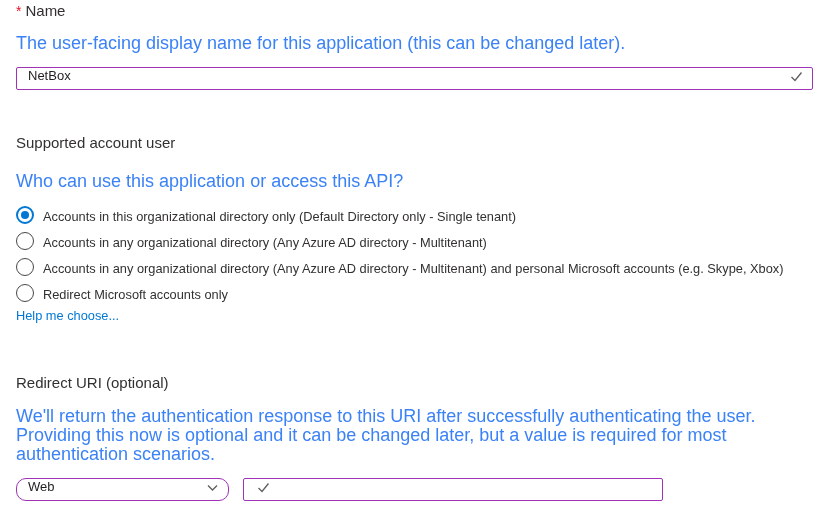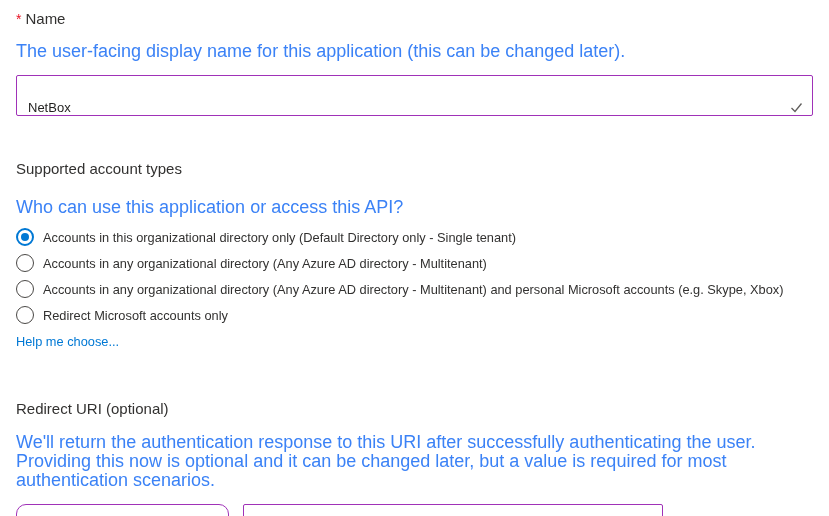--- a/index.html
+++ b/index.html
@@ -7,21 +7,21 @@
     width: 829px; height: 516px;
     background: #ffffff;
     font-family: "Liberation Sans", "DejaVu Sans", sans-serif;
     color: #323130;
     overflow: hidden;
   }
   .page { padding: 0 16px; }
 
   
   .field-label {
-    margin-top: 9px;
+    margin-top: 1px;
     font-size: 15px;
     line-height: 20px;
     color: #323130;
   }
   .req { color: #e81123; margin-right: 4px; font-size: 14px; }
   .section-heading {
     font-size: 15px;
     font-weight: 400;
     line-height: 20px;
     color: #323130;
@@ -33,26 +33,26 @@
     font-size: 18px;
     line-height: 16px;
     color: #3b82f6;
   }
   .desc-name { margin-top: 14px; }
   .question { margin-top: 20px; }
   .desc-redirect { margin-top: 14px; line-height: 19px; max-width: 802px; }
 
   
   .text-input {
-    height: 41px;
+    height: 23px;
     border: 1px solid #a032b8;
     border-radius: 2px;
     background: #ffffff;
     display: flex;
-    align-items: flex-end;
+    align-items: flex-start;
     padding: 0 8px 0 11px;
     font-size: 13px;
     color: #201f1e;
     cursor: text;
   }
   .input-value {
     flex: 1 1 auto;
     white-space: nowrap;
     overflow: hidden;
   }
@@ -60,21 +60,21 @@
   .icon-box {
     flex: 0 0 auto;
     width: 16px; height: 16px;
     display: flex; align-items: center; justify-content: center;
   }
 
   
   .radio-group { margin-top: 9px; }
   .radio-row {
     display: flex;
-    align-items: center;
+    align-items: flex-end;
     height: 26px;
     cursor: pointer;
   }
   .radio {
     flex: 0 0 auto;
     width: 18px; height: 18px;
     border: 1px solid #4a4846;
     border-radius: 50%;
     margin-right: 9px;
     position: relative;
@@ -129,21 +129,21 @@
   <div class="text-input name-input">
     <span class="input-value">NetBox</span>
     <span class="icon-box">
       <svg width="15" height="15" viewBox="0 0 15 15">
           <path d="M2.5 8 L6 11.5 L12.5 3.5" fill="none" stroke="#605e5c" stroke-width="1.3"></path>
         </svg>
     </span>
   </div>
 
   
-  <h2 class="section-heading heading-account">Supported account types</h2>
+  <h2 class="section-heading heading-account">Supported account user</h2>
   <p class="desc question">Who can use this application or access this API?</p>
 
   <div class="radio-group">
     <div class="radio-row">
       <span class="radio selected"></span>
       <span class="radio-label">Accounts in this organizational directory only (Default Directory only - Single tenant)</span>
     </div>
     <div class="radio-row">
       <span class="radio"></span>
       <span class="radio-label">Accounts in any organizational directory (Any Azure AD directory - Multitenant)</span>

